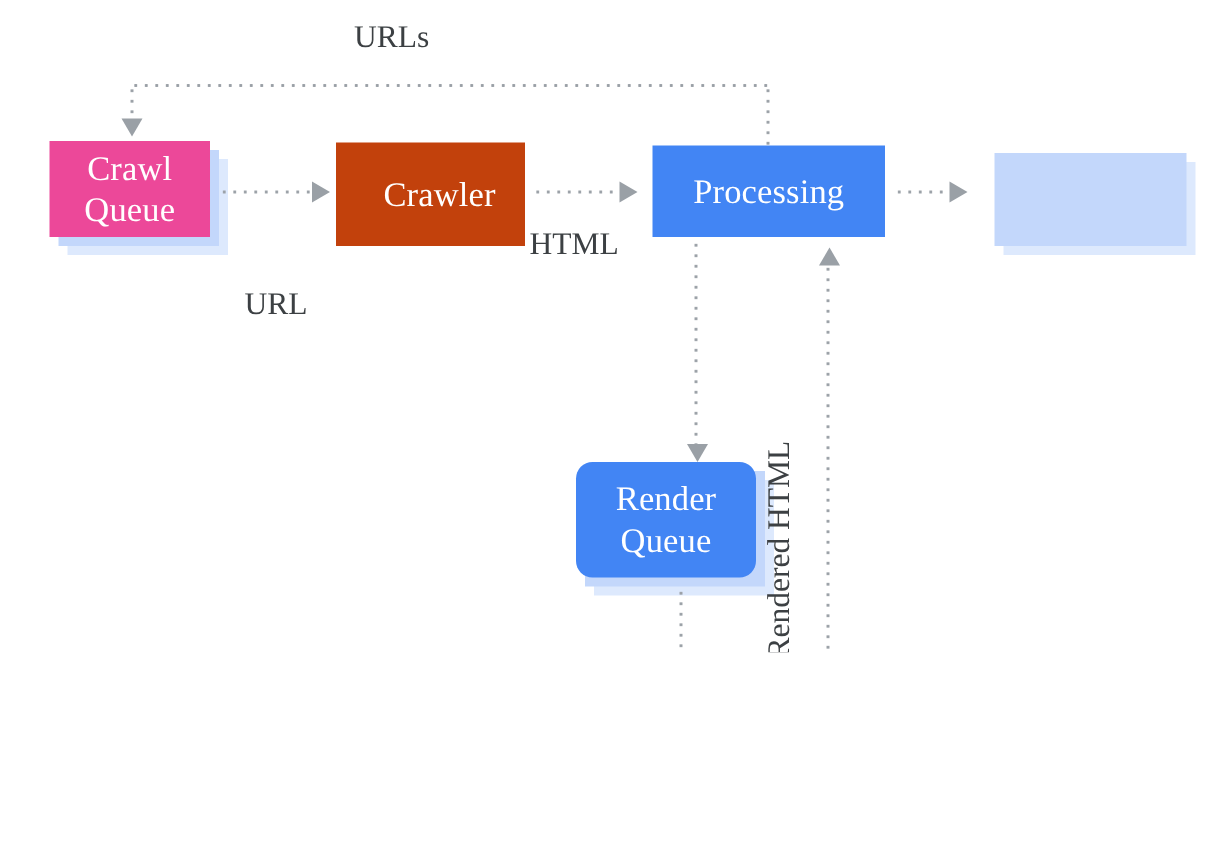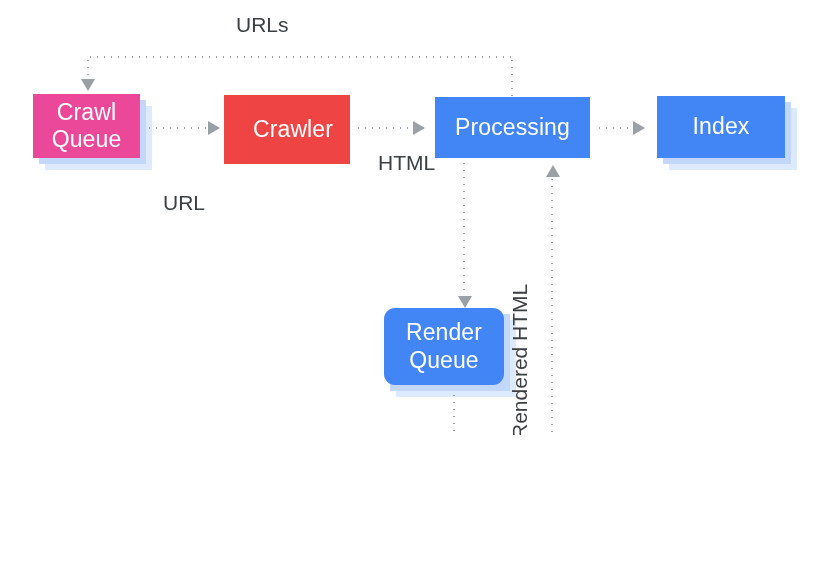--- a/index.html
+++ b/index.html
@@ -5,21 +5,21 @@
   html, body {
     margin: 0;
     padding: 0;
     background: #ffffff;
   }
   #canvas {
     position: relative;
     width: 821px;
     height: 435px;
     background: #ffffff;
-    font-family: Liberation Sans, sans-serif;
+    font-family: Liberation Serif, serif;
     overflow: hidden;
   }
   
   .node {
     position: absolute;
     box-sizing: border-box;
     display: flex;
     align-items: center;
     justify-content: center;
     text-align: center;
@@ -114,21 +114,21 @@
   <div class="conn">
     <div class="dot-h" style="left:146px; top:127px; width:62px;"></div>
     <div class="arrow right" style="left:208px; top:121px;"></div>
   </div>
   <div class="edge-label" style="left:163px; top:152px;margin-top:40px;">URL</div>
 
   <div class="conn">
     <div class="dot-h" style="left:355px; top:127px; width:58px;"></div>
     <div class="arrow right" style="left:413px; top:121px;"></div>
   </div>
-  <div class="edge-label" style="left:378px; top:152px;">HTML</div>
+  <div class="edge-label" style="left:353px; top:152px;">HTML</div>
 
   <div class="conn">
     <div class="dot-h" style="left:596px; top:127px; width:48px;"></div>
     <div class="arrow right" style="left:633px; top:121px;"></div>
   </div>
 
   <div class="conn">
     <div class="dot-v" style="left:463px; top:160px; height:138px;"></div>
     <div class="arrow down" style="left:458px; top:296px;"></div>
   </div>
@@ -151,31 +151,28 @@
   <div class="shadow-l1" style="left:663px; top:102px; width:128px; height:62px;"></div>
 
   <div class="shadow-l2" style="left:396px; top:320px; width:120px; height:77px;"></div>
   <div class="shadow-l1" style="left:390px; top:314px; width:120px; height:77px;"></div>
 
   <div class="node" style="left:33px; top:94px; width:107px; height:64px; background:#ec4899;">
     <span class="node-label">Crawl
 Queue</span>
   </div>
 
-  <div class="node" style="left:224px; top:95px; width:126px; height:69px; background:#ef4444;padding-left:12px;">
+  <div class="node" style="left:224px; top:95px; width:126px; height:69px; background:#c2410c;padding-left:12px;">
     <span class="node-label">Crawler</span>
   </div>
 
   <div class="node" style="left:435px; top:97px; width:155px; height:61px; background:#4285F4;">
     <span class="node-label">Processing</span>
   </div>
 
-  <div class="node" style="left:657px; top:96px; width:128px; height:62px; background:#4285F4;">
-    <span class="node-label">Index</span>
-  </div>
 
   <div class="node" style="left:384px; top:308px; width:120px; height:77px; background:#4285F4;border-radius:11px;">
     <span class="node-label">Render
 Queue</span>
   </div>
 
 
 </div>
 
 </body></html>

